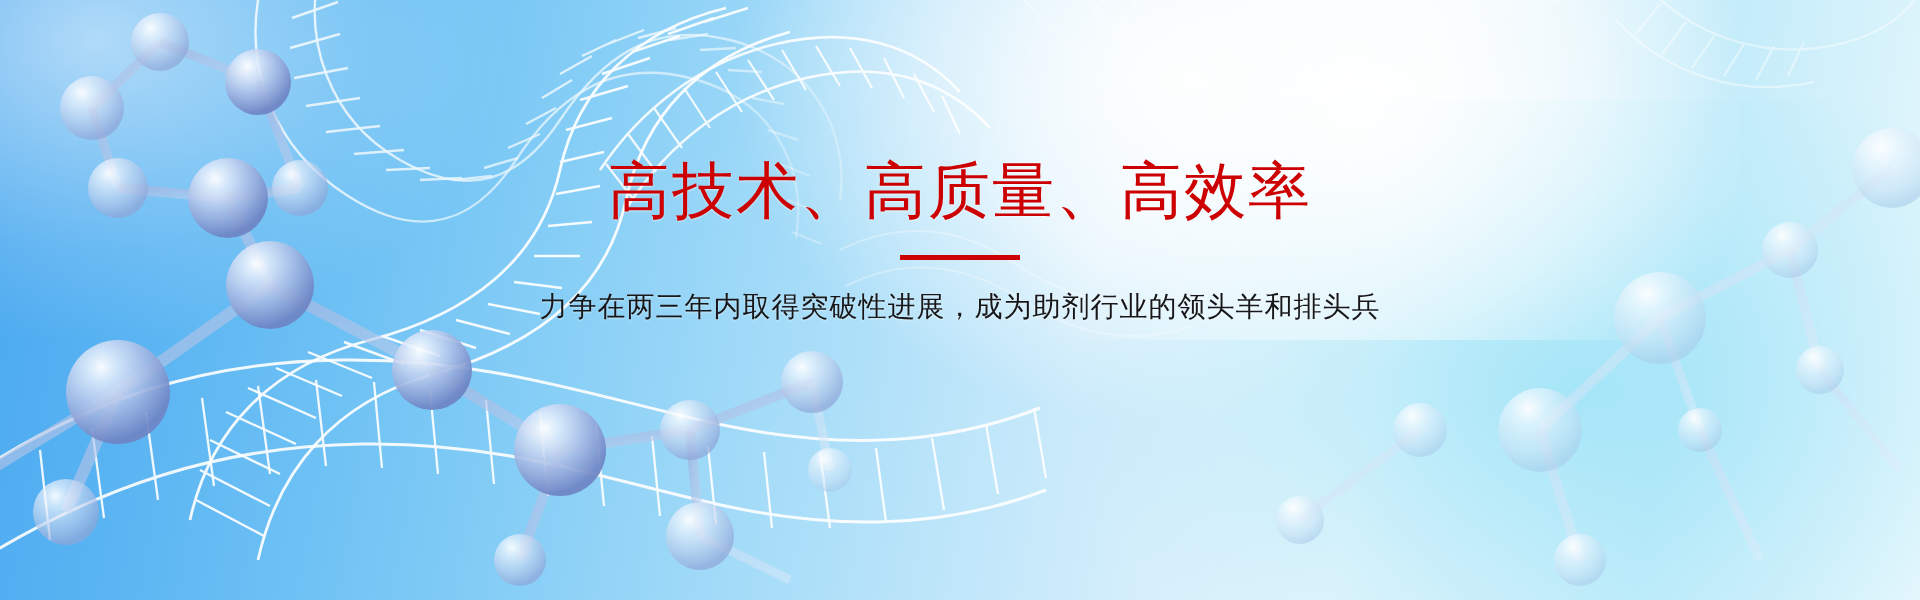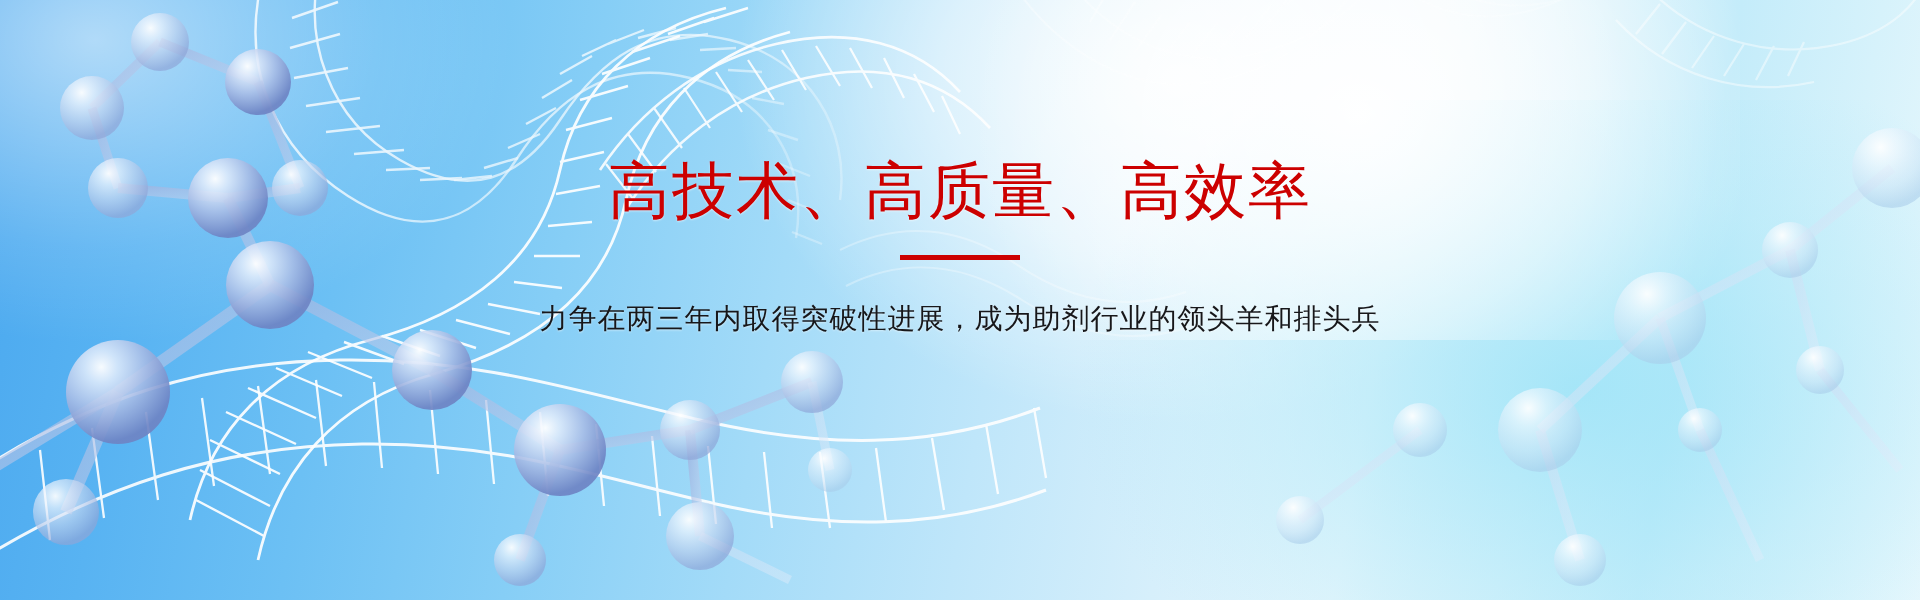--- a/index.html
+++ b/index.html
@@ -74,21 +74,21 @@
     text-shadow:0 1px 2px rgba(255,255,255,0.55);
   }
 
   .divider {
     margin-top:30px;
     width:120px; height:5px;
     background:#cc0000;
   }
 
   .subtitle {
-    margin-top:42px;
+    margin-top:30px;
     font-size:28px;
     line-height:1.2;
     font-weight:400;
     letter-spacing:1px;
     color:#17171a;
     font-family:"DejaVu Sans","Liberation Sans",sans-serif;
     white-space:nowrap;
     text-shadow:0 1px 2px rgba(255,255,255,0.5);
   }
 </style>

